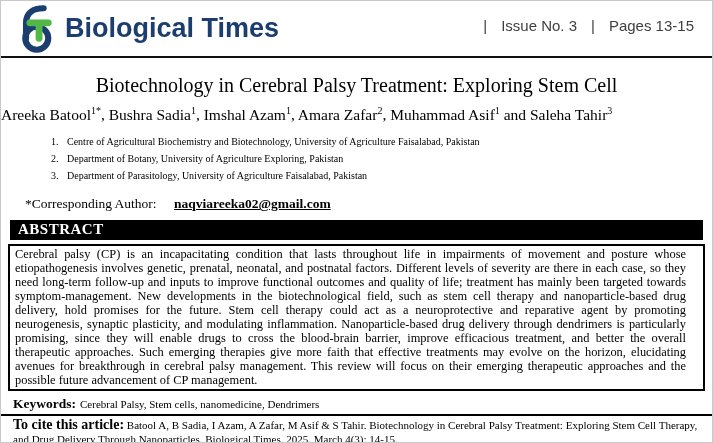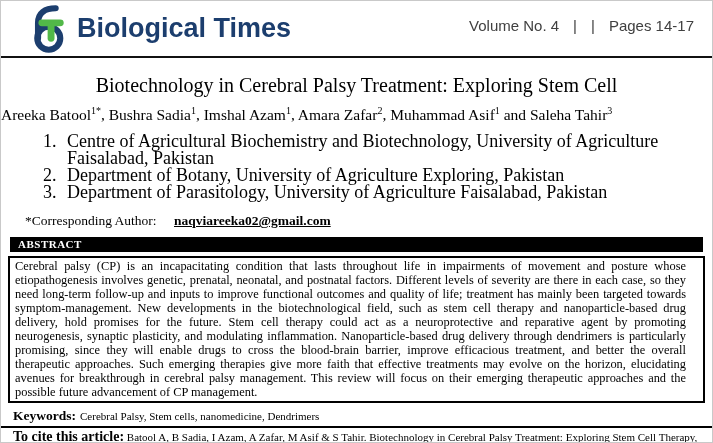--- a/index.html
+++ b/index.html
@@ -13,21 +13,21 @@
     position: relative;
   }
 
   
   .header {
     height: 57px;
     border-bottom: 2px solid #111;
     display: flex;
     align-items: center;
     justify-content: space-between;
-    padding: 0 18px 0 24px;
+    padding: 0 18px 0 12px;
     font-family: "Liberation Sans", sans-serif;
   }
   .brand { display: flex; align-items: center; gap: 6px; }
   .brand svg { display: block; }
   .brand-name {
     font-size: 27px;
     font-weight: 600;
     color: #1c3e6e;
     letter-spacing: 0px;
   }
@@ -53,21 +53,21 @@
   .authors {
     margin-top: 7px;
     text-align: left;
     font-size: 15.5px;
   }
   .authors sup { font-size: 10px; }
 
   
   .affiliations {
     margin: 9px 0 0 60px;
-    font-size: 18px;
+    font-size: 10px;
     line-height: 17px;
   }
   .affiliations li { padding-left: 6px; }
 
   
   .corresponding {
     margin: 12px 0 0 24px;
     font-size: 13.5px;
   }
   .corresponding .email {
@@ -76,21 +76,21 @@
     color: #000;
     margin-left: 14px;
   }
 
   
   .abstract-bar {
     margin: 8px 9px 0 9px;
     background: #000;
     color: #fff;
     font-weight: bold;
-    font-size: 11px;
+    font-size: 15px;
     padding: 1px 8px 2px 8px;
     letter-spacing: 0.5px;
   }
   .abstract-box {
     margin: 4px 7px 0 7px;
     border: 2px solid #000;
     padding: 1px 17px 2px 5px;
     font-size: 12.4px;
     line-height: 14px;
     text-align: justify;
@@ -125,24 +125,24 @@
         <path d="M40,5 C26,5 17,11 17,24 L17,44" stroke="#1c3e6e" stroke-width="8" fill="none" stroke-linecap="round"></path>
         <circle cx="31" cy="44" r="15" stroke="#1c3e6e" stroke-width="8" fill="none"></circle>
 
         <path d="M22,24 L46,24" stroke="#52b848" stroke-width="9" stroke-linecap="round"></path>
         <path d="M34,26 L34,44" stroke="#52b848" stroke-width="9" stroke-linecap="round"></path>
       </svg>
     </span>
     <span class="brand-name" style="color: rgb(28, 62, 110);">Biological Times</span>
   </div>
   <div class="issue-meta" style="color: rgb(64, 64, 64);">
-    <span>Volume No. 4</span>
     <span class="sep">|</span>
+    <span>Issue No. 3</span>
     <span class="sep">|</span>
-    <span>Pages 14-17</span>
+    <span>Pages 13-15</span>
   </div>
 </div>
 
 <h1 class="title">
   <span>Biotechnology in Cerebral Palsy Treatment: Exploring Stem Cell</span>
 </h1>
 
 <div class="authors"><span>Areeka Batool<sup>1*</sup></span>, <span>Bushra Sadia<sup>1</sup></span>, <span>Imshal Azam<sup>1</sup></span>, <span>Amara Zafar<sup>2</sup></span>, <span>Muhammad Asif<sup>1</sup></span> and <span>Saleha Tahir<sup>3</sup></span></div>
 
 <ol class="affiliations">

